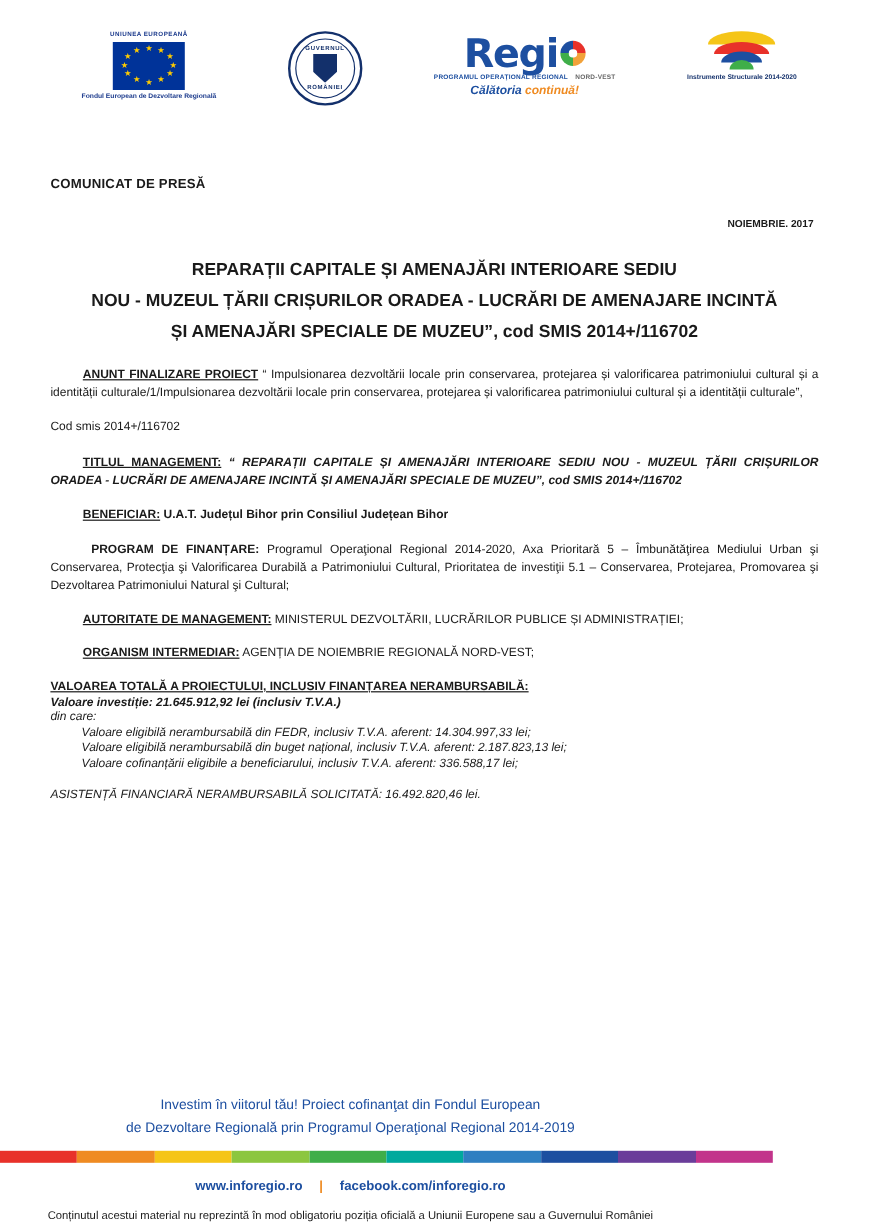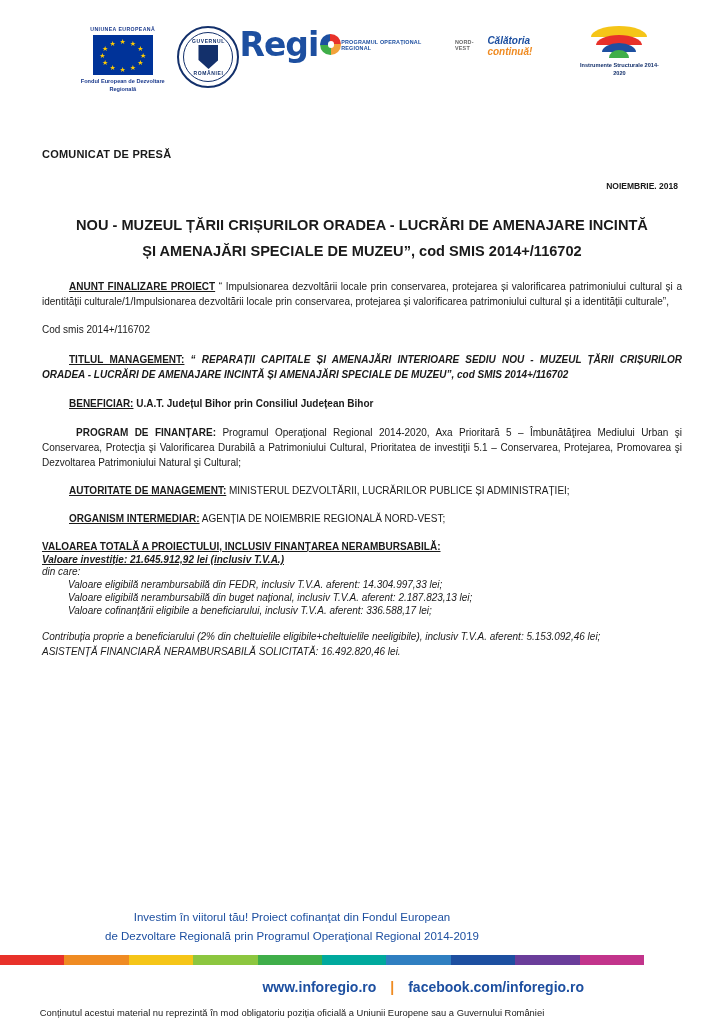--- a/index.html
+++ b/index.html
@@ -106,21 +106,21 @@
     font-size: 5px;
     color: #13306b;
     letter-spacing: .6px;
     font-weight: bold;
     margin-top: 1px;
   }
 
   
   .regio {
     display: flex;
-    flex-direction: row;
+    flex-direction: column;
     margin-top: 2px;
   }
   .regio-word {
     font-family: "DejaVu Sans", sans-serif;
     font-size: 33px;
     font-weight: bold;
     color: #1d4fa0;
     letter-spacing: -1px;
     line-height: 33px;
     display: flex;
@@ -231,21 +231,20 @@
     font-size: 10px;
     font-weight: bold;
     text-decoration: underline;
     margin-top: 15px;
   }
   .value-line {
     font-size: 10px;
     font-style: italic;
     font-weight: bold;
     margin-top: 2px;
-    text-decoration: underline;
   }
   .din-care {
     font-size: 10px;
     font-style: italic;
     margin-top: 1px;
   }
   .value-item {
     font-size: 10px;
     font-style: italic;
     margin-top: 2px;
@@ -275,23 +274,23 @@
     margin-bottom: 10px;
   }
   .color-bar {
     display: flex;
     height: 10px;
     width: 644px;
     margin: 0 auto;
   }
   .color-bar div { flex: 1 1 auto; }
   .footer-links {
-    text-align: right;
+    text-align: center;
     margin-top: 14px;
-    font-size: 14px;
+    font-size: 11px;
     font-weight: bold;
     color: #1d4fa0;
   }
   .footer-links .sep {
     color: #ef8b22;
     margin: 0 14px;
     font-weight: bold;
   }
   .footer-note {
     text-align: center;
@@ -356,23 +355,24 @@
         <div class="is-arc" style="top:9px; background:#e8312a; left:5px; right:5px; height:10px;"></div>
         <div class="is-arc" style="top:17px; background:#1d4fa0; left:11px; right:11px; height:9px;"></div>
         <div class="is-arc" style="top:24px; background:#3fae49; left:18px; right:18px; height:8px;"></div>
       </div>
       <div class="is-caption">Instrumente Structurale
 2014-2020</div>
     </div>
   </div>
 
   <div class="press-label">COMUNICAT DE PRESĂ</div>
-  <div class="date-line">NOIEMBRIE. 2018</div>
+  <div class="date-line">NOIEMBRIE. 2017</div>
 
   <div class="doc-title">
+    <div>REPARAȚII CAPITALE ȘI AMENAJĂRI INTERIOARE SEDIU</div>
     <div>NOU - MUZEUL ȚĂRII CRIȘURILOR ORADEA - LUCRĂRI DE AMENAJARE INCINTĂ</div>
     <div>ȘI AMENAJĂRI SPECIALE DE MUZEU”, cod SMIS 2014+/116702</div>
   </div>
 
   <div class="para">
     <span class="u b">ANUNT FINALIZARE PROIECT</span><span> “ Impulsionarea dezvoltării locale prin conservarea, protejarea și valorificarea patrimoniului cultural și a identității culturale/1/Impulsionarea dezvoltării locale prin conservarea, protejarea și valorificarea patrimoniului cultural și a identității culturale”,</span>
   </div>
 
   <div class="small-para">Cod smis 2014+/116702</div>
 
@@ -397,21 +397,20 @@
   </div>
 
   <div class="value-head">VALOAREA TOTALĂ A PROIECTULUI, INCLUSIV FINANȚAREA NERAMBURSABILĂ:</div>
   <div class="value-line">Valoare investiție: 21.645.912,92 lei (inclusiv T.V.A.)</div>
   <div class="din-care">din care:</div>
   <div class="value-item">Valoare eligibilă nerambursabilă din FEDR, inclusiv T.V.A. aferent: 14.304.997,33 lei;</div>
   <div class="value-item">Valoare eligibilă nerambursabilă din buget național, inclusiv T.V.A. aferent: 2.187.823,13 lei;</div>
   <div class="value-item">Valoare cofinanțării eligibile a beneficiarului, inclusiv T.V.A. aferent: 336.588,17 lei;</div>
 
   <div class="contrib">
-    <div>Contribuția proprie a beneficiarului (2% din cheltuielile eligibile+cheltuielile neeligibile), inclusiv T.V.A. aferent: 5.153.092,46 lei;</div>
     <div>ASISTENȚĂ FINANCIARĂ NERAMBURSABILĂ SOLICITATĂ: 16.492.820,46 lei.</div>
   </div>
 
   <div class="footer">
     <div class="footer-slogan">
       <div>Investim în viitorul tău! Proiect cofinanţat din Fondul European</div>
       <div>de Dezvoltare Regională prin Programul Operaţional Regional 2014-2019</div>
     </div>
     <div class="color-bar">
       <div style="background:#e8312a"></div>

